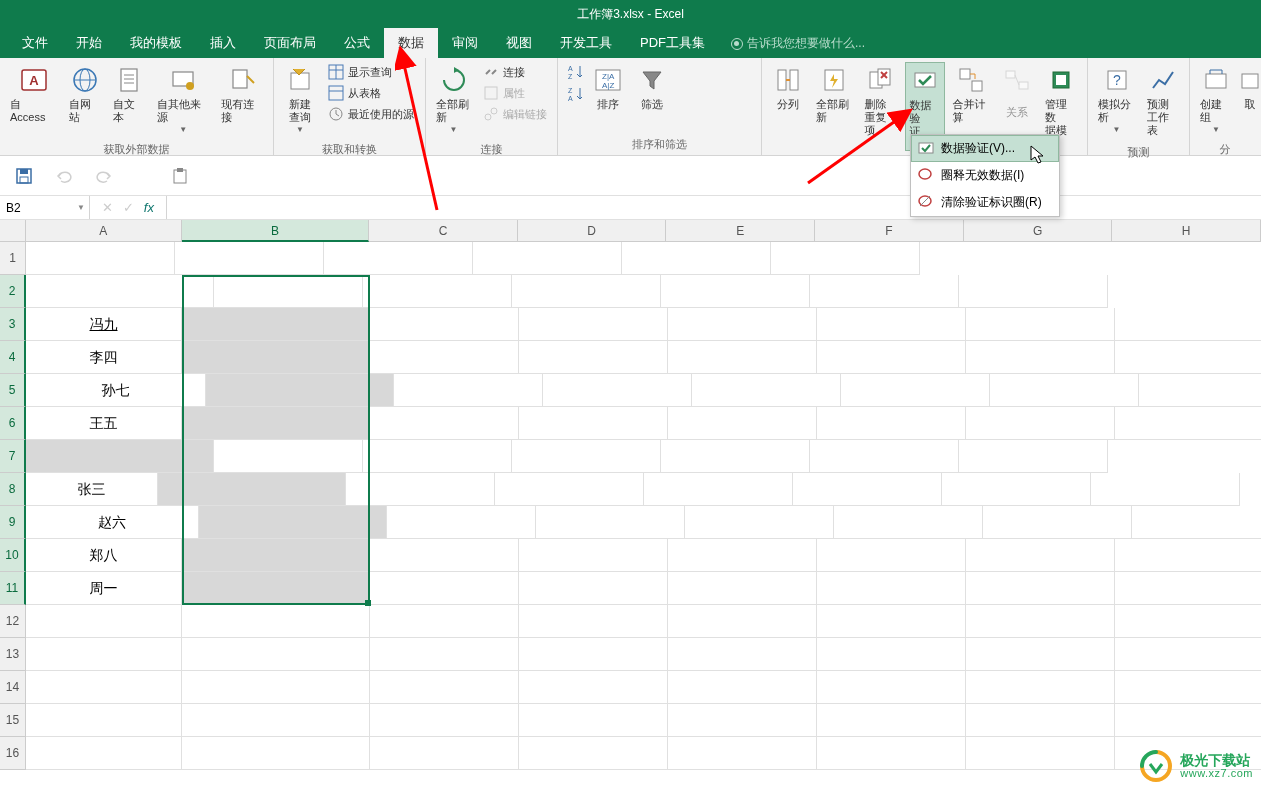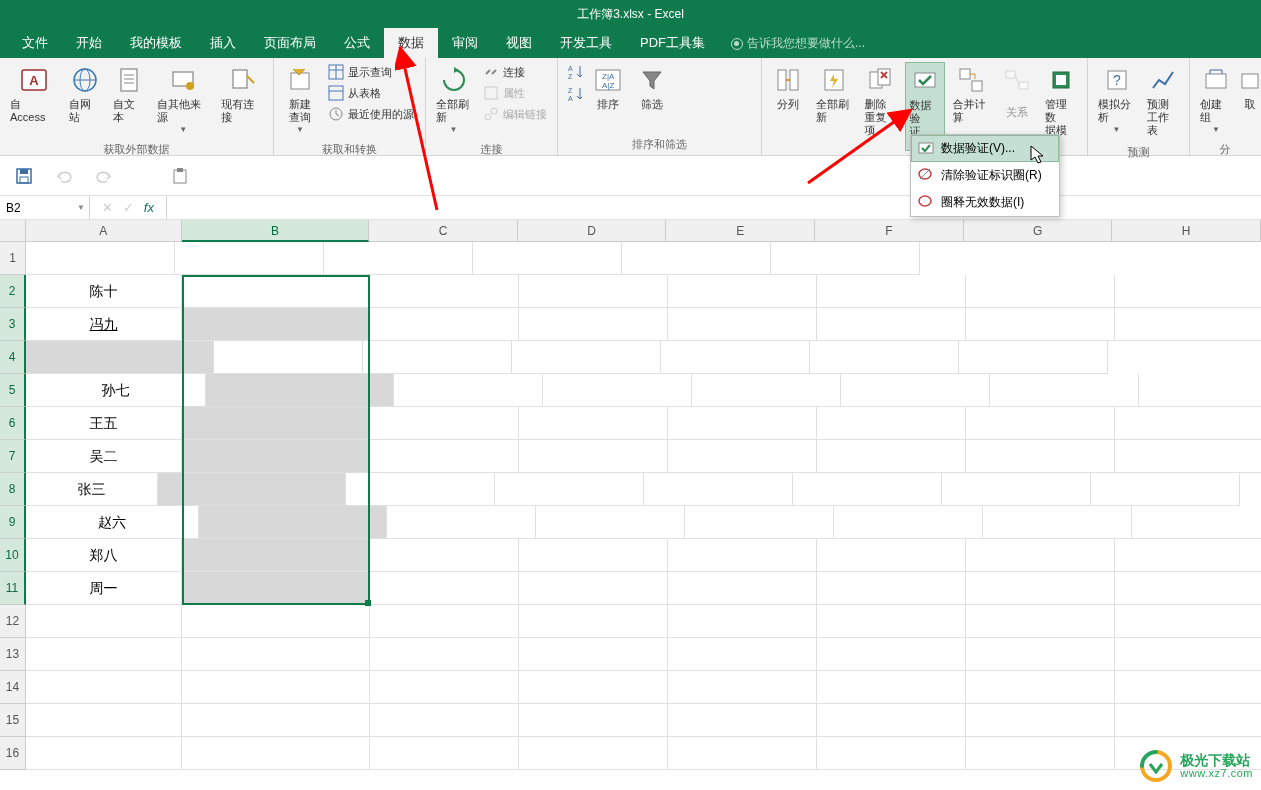--- a/index.html
+++ b/index.html
@@ -494,40 +494,40 @@
   <div class="cells" id="cells">
       <div class="cell-row">
         <div class="cell" style="width: 149px;"></div>
         <div class="cell" style="width: 149px;"></div>
         <div class="cell" style="width: 149px;"></div>
         <div class="cell" style="width: 149px;"></div>
         <div class="cell" style="width: 149px;"></div>
         <div class="cell" style="width: 149px;"></div>
       </div>
       <div class="cell-row">
-        <div class="cell" style="width: 156px;">陈十</div>
         <div class="cell" style="width: 188px;"></div>
         <div class="cell" style="width: 149px;"></div>
         <div class="cell" style="width: 149px;"></div>
         <div class="cell" style="width: 149px;"></div>
         <div class="cell" style="width: 149px;"></div>
         <div class="cell" style="width: 149px;"></div>
         <div class="cell" style="width: 149px;"></div>
       </div>
       <div class="cell-row">
         <div class="cell" style="width: 156px; text-decoration: underline;">冯九</div>
         <div class="cell sel-range" style="width: 188px;"></div>
         <div class="cell" style="width: 149px;"></div>
         <div class="cell" style="width: 149px;"></div>
         <div class="cell" style="width: 149px;"></div>
         <div class="cell" style="width: 149px;"></div>
         <div class="cell" style="width: 149px;"></div>
         <div class="cell" style="width: 149px;"></div>
       </div>
       <div class="cell-row">
+        <div class="cell" style="width: 156px;">李四</div>
         <div class="cell sel-range" style="width: 188px;"></div>
         <div class="cell" style="width: 149px;"></div>
         <div class="cell" style="width: 149px;"></div>
         <div class="cell" style="width: 149px;"></div>
         <div class="cell" style="width: 149px;"></div>
         <div class="cell" style="width: 149px;"></div>
         <div class="cell" style="width: 149px;"></div>
       </div>
       <div class="cell-row">
         <div class="cell" style="width: 180px;">孙七</div>
@@ -543,21 +543,20 @@
         <div class="cell" style="width: 156px;">王五</div>
         <div class="cell sel-range" style="width: 188px;"></div>
         <div class="cell" style="width: 149px;"></div>
         <div class="cell" style="width: 149px;"></div>
         <div class="cell" style="width: 149px;"></div>
         <div class="cell" style="width: 149px;"></div>
         <div class="cell" style="width: 149px;"></div>
         <div class="cell" style="width: 149px;"></div>
       </div>
       <div class="cell-row">
-        <div class="cell" style="width: 156px;">吴二</div>
         <div class="cell sel-range" style="width: 188px;"></div>
         <div class="cell" style="width: 149px;"></div>
         <div class="cell" style="width: 149px;"></div>
         <div class="cell" style="width: 149px;"></div>
         <div class="cell" style="width: 149px;"></div>
         <div class="cell" style="width: 149px;"></div>
         <div class="cell" style="width: 149px;"></div>
       </div>
       <div class="cell-row">
         <div class="cell" style="width: 132px;">张三</div>
@@ -663,32 +662,32 @@
           <rect x="1" y="3" width="14" height="10" fill="#fff" stroke="#888"></rect>
           <path d="M4 8 L7 11 L12 5" stroke="#2e8b57" stroke-width="2" fill="none"></path>
         </svg>
       </span>
     <span>数据验证(V)...</span>
   </div>
   <div class="popup-item">
     <span class="mi-icon">
         <svg width="16" height="16">
           <ellipse cx="8" cy="8" rx="6" ry="5" fill="none" stroke="#c04040" stroke-width="1.5"></ellipse>
+        </svg>
+      </span>
+    <span>圈释无效数据(I)</span>
+  </div>
+  <div class="popup-item">
+    <span class="mi-icon">
+        <svg width="16" height="16">
+          <ellipse cx="8" cy="8" rx="6" ry="5" fill="none" stroke="#c04040" stroke-width="1.5"></ellipse>
           <line x1="3" y1="13" x2="13" y2="3" stroke="#888"></line>
         </svg>
       </span>
     <span>清除验证标识圈(R)</span>
-  </div>
-  <div class="popup-item">
-    <span class="mi-icon">
-        <svg width="16" height="16">
-          <ellipse cx="8" cy="8" rx="6" ry="5" fill="none" stroke="#c04040" stroke-width="1.5"></ellipse>
-        </svg>
-      </span>
-    <span>圈释无效数据(I)</span>
   </div>
 </div>
 
 <div class="cursor-icon" style="left:1030px; top:145px;">
   <svg width="16" height="20">
       <path d="M1 1 L1 15 L5 12 L8 18 L11 17 L8 11 L13 11 Z" fill="#fff" stroke="#000" stroke-width="1"></path>
     </svg>
 </div>
 
 <svg class="arrow" style="left:395px; top:45px;" width="50" height="170">

